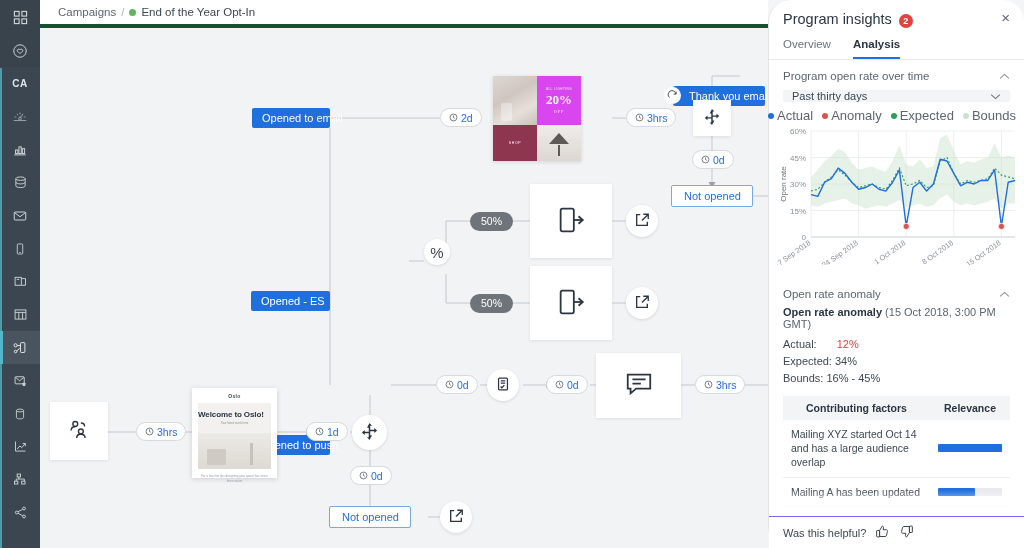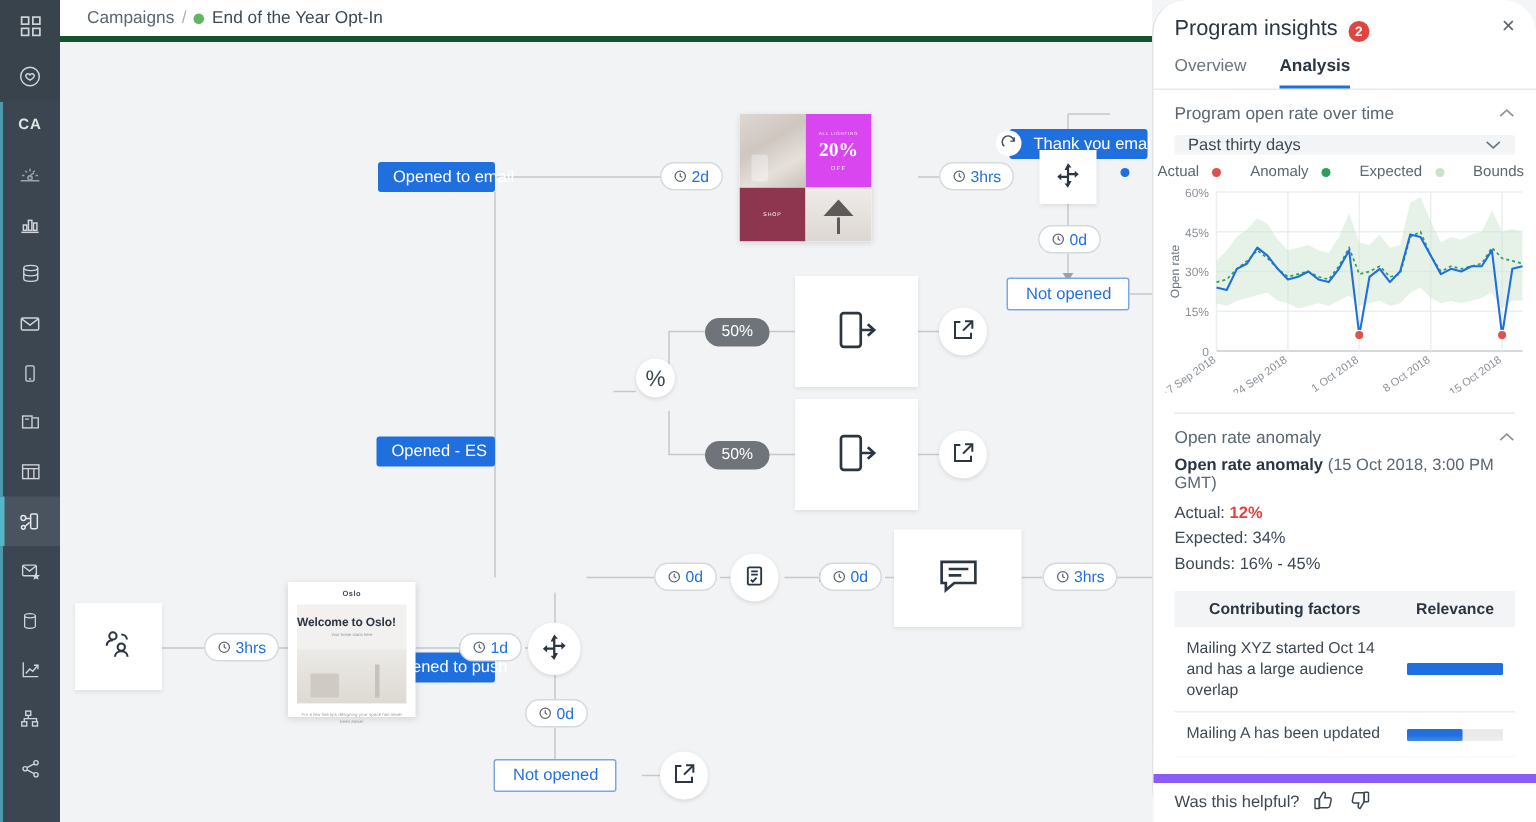--- a/index.html
+++ b/index.html
@@ -183,50 +183,50 @@
   #rangebox {
     margin: 2px 14px 0 14px; background: #f3f4f5; border-radius: 2px;
     height: 24px; display: flex; align-items: center; padding: 0 9px;
     font-size: 11px; color: #3d4853; cursor: pointer;
   }
   #rangebox .caret { margin-left: auto; color: #6b757e; }
 
   
   #chartwrap { padding: 6px 6px 0 8px; }
   #legend { display: flex; justify-content: flex-end; gap: 9px; padding-right: 2px; padding-bottom: 2px; }
-  .lg { display: flex; align-items: center; gap: 19px; font-size: 10px; color: #5b6670; }
+  .lg { display: flex; align-items: center; gap: 3px; font-size: 13px; color: #5b6670; }
   .lgdot { width: 6px; height: 6px; border-radius: 50%; }
 
   .divider { height: 1px; background: #e8eaec; margin: 10px 14px 0 14px; }
 
   .anom-title { padding: 0 14px; font-size: 11px; color: #2b3642; font-weight: 700; }
   .anom-title .when { font-weight: 400; color: #5b6670; }
   .anom-lines { padding: 6px 14px 0 14px; font-size: 11px; color: #3d4853; line-height: 1.55; }
-  .anom-lines .bad { color: #e0443e; font-weight: 700; }
+  .anom-lines .bad { color: #e0443e; font-weight: 400; margin-left: 17px; }
 
   table.factors { width: calc(100% - 28px); margin: 9px 14px 0 14px; border-collapse: collapse; }
   table.factors th {
     background: #f3f4f5; font-size: 10.5px; color: #2b3642; font-weight: 700;
     text-align: center; padding: 6px 8px;
   }
   table.factors td {
     font-size: 10.5px; color: #3d4853; padding: 7px 8px;
     border-bottom: 1px solid #eceef0; vertical-align: middle; line-height: 1.35;
   }
   .relbar { background: #e9eaec; height: 8px; border-radius: 1px; width: 64px; }
   .relbar > i { display: block; height: 8px; background: #1f6fde; border-radius: 1px; }
 
   #fadeout {
     position: absolute; left: 0; right: 0; bottom: 32px; height: 26px;
     background: linear-gradient(180deg,rgba(255,255,255,0) 0%,#fff 85%); pointer-events: none;
   }
   #helpful {
     position: absolute; left: 0; right: 0; bottom: 0; height: 32px; background: #fff;
     display: flex; align-items: center; gap: 9px; padding: 0 14px;
-    font-size: 11px; color: #3d4853; border-top: 6px solid #8b5cf6;
+    font-size: 11px; color: #3d4853; border-top: 1px solid #8b5cf6;
   }
   #helpful .tbtn { cursor: pointer; color: #3d4853; }
 </style>
 </head>
 <body>
 
 <div id="rail">
   <div class="rail-accent"></div>
 
   <div class="railcell top">

